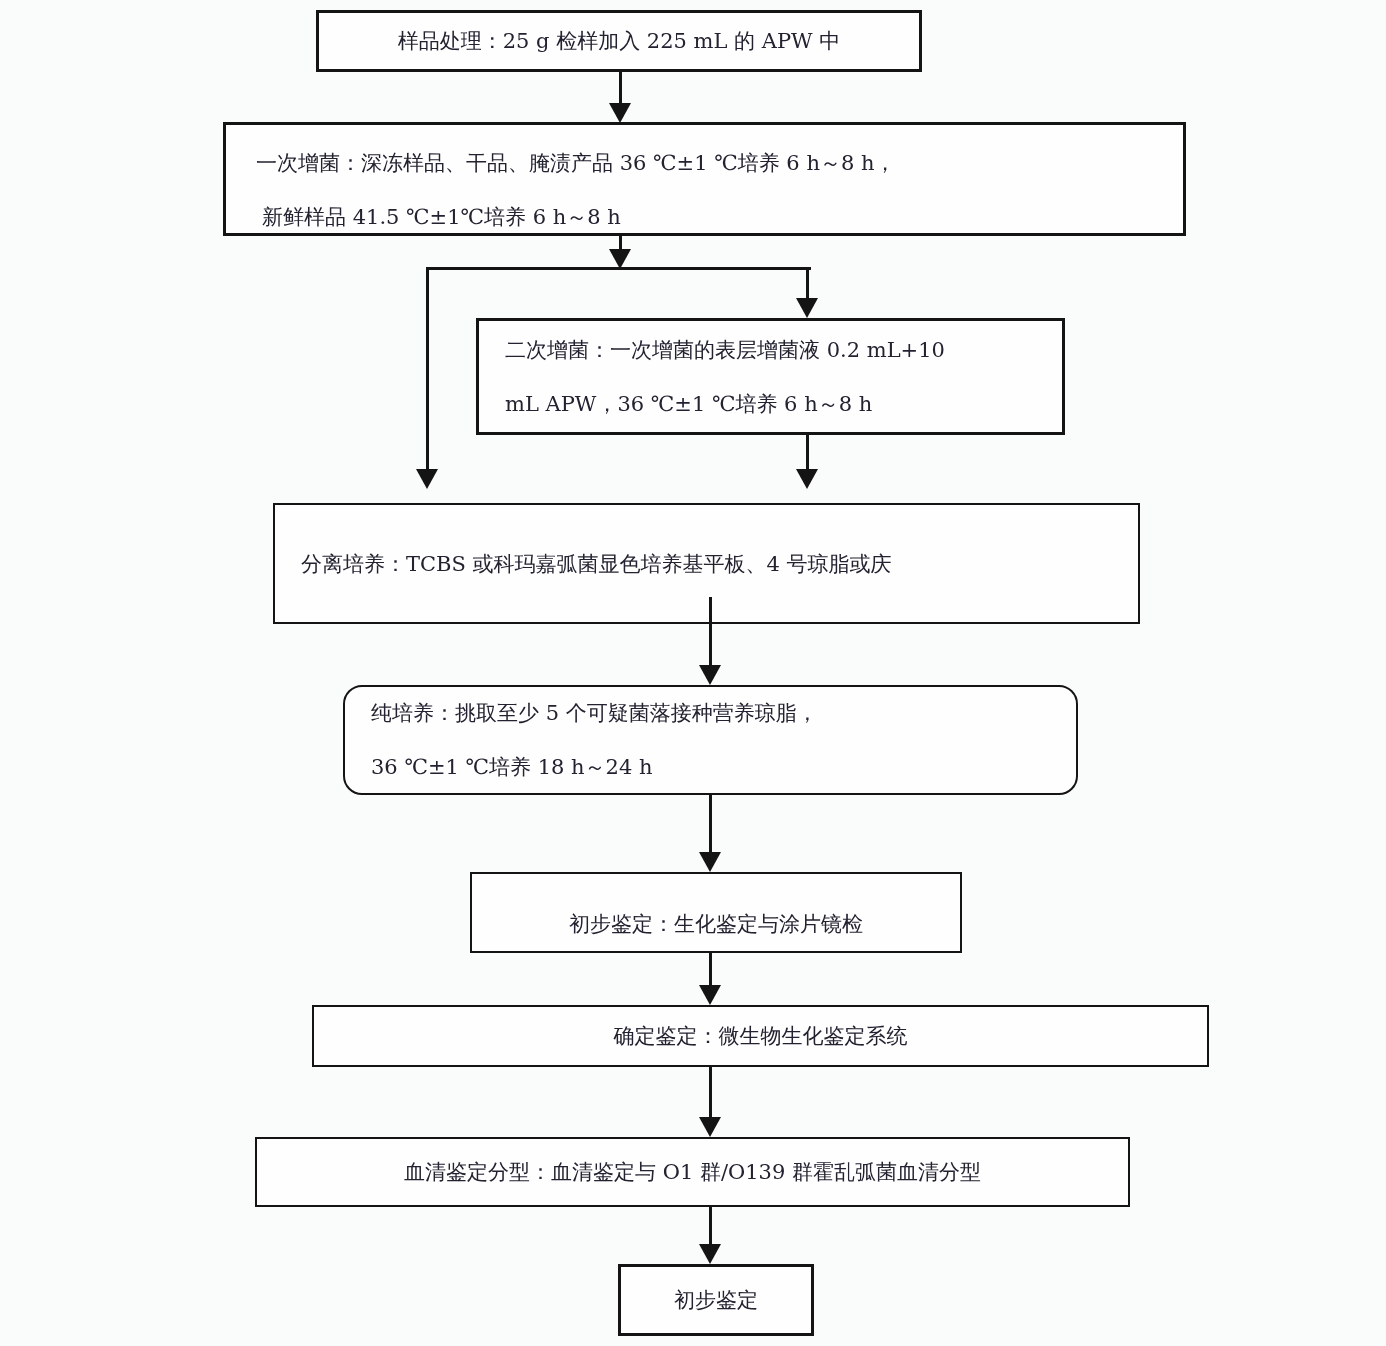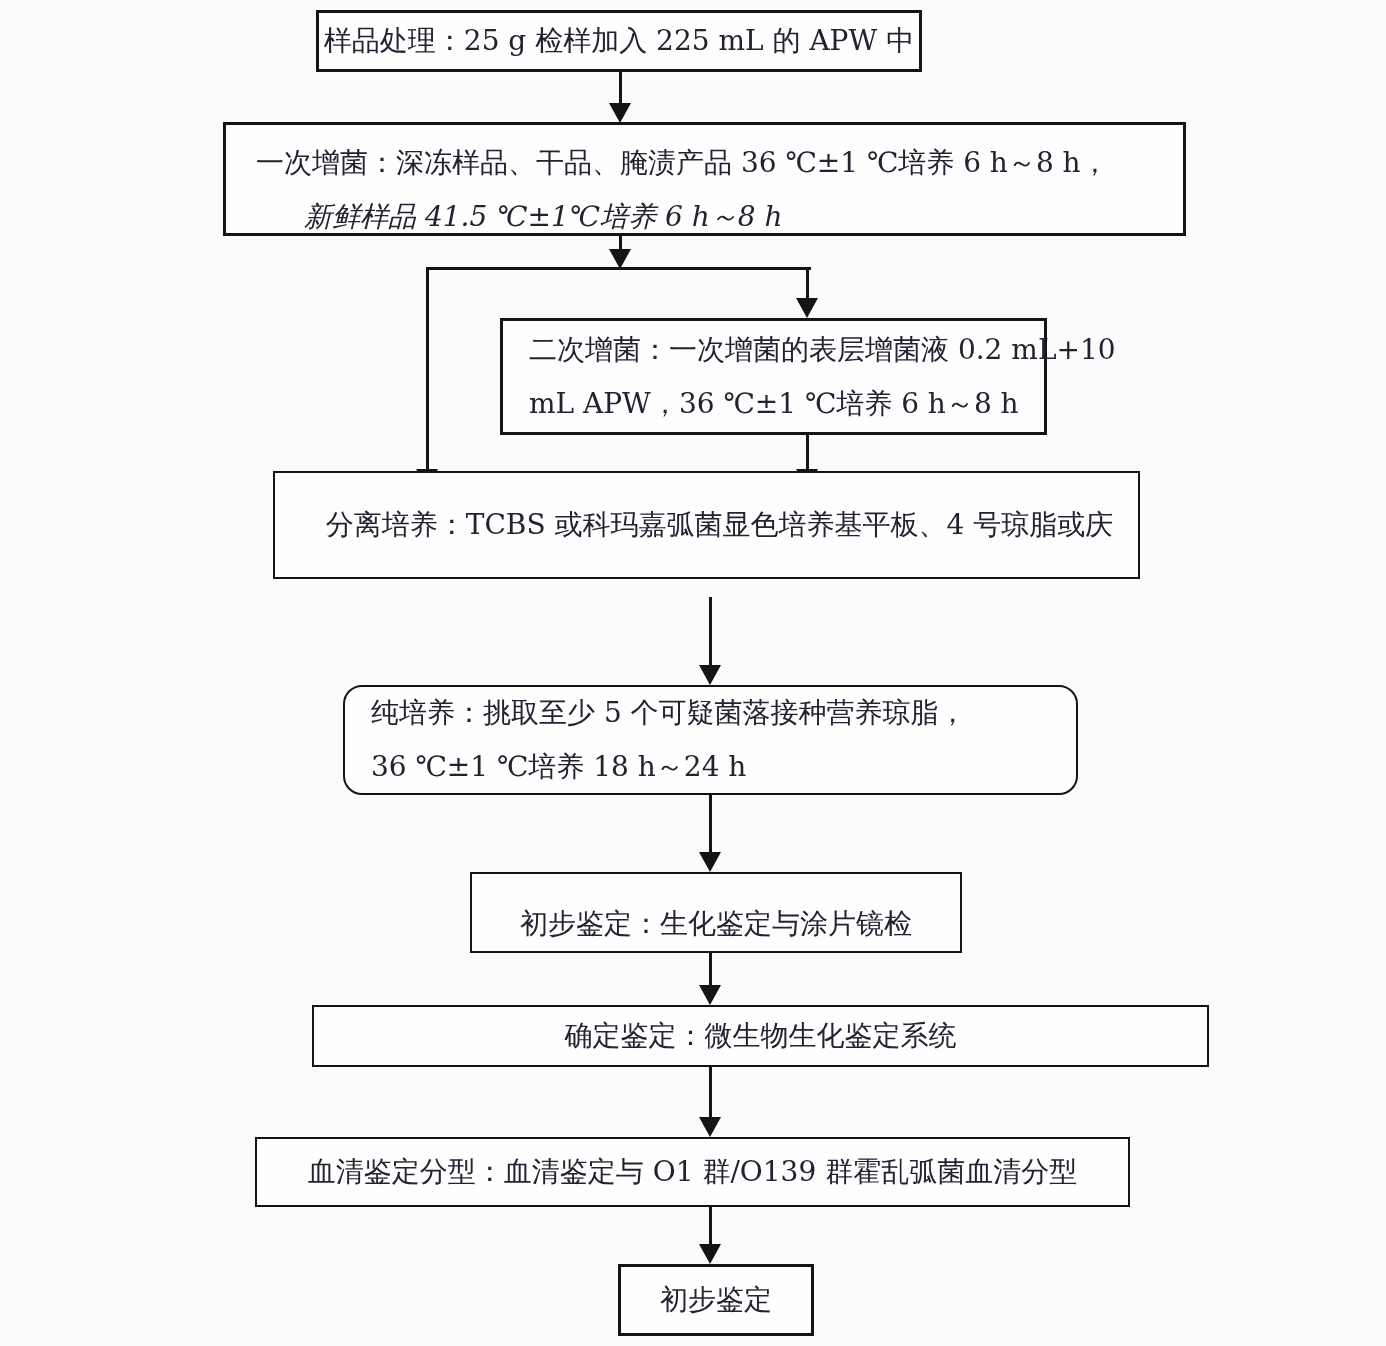--- a/index.html
+++ b/index.html
@@ -17,30 +17,30 @@
   }
   .box {
     position: absolute;
     background: #fefefe;
     border: 2px solid #141414;
     box-sizing: border-box;
     display: flex;
     flex-direction: column;
     justify-content: center;
     color: #222230;
-    font-size: 28px;
+    font-size: 21px;
   }
   .box.bold-border { border-width: 3px; }
   .line {
     white-space: nowrap;
     line-height: 54px;
   }
   .center { text-align: center; }
   .pad    { padding-left: 26px; }
-  .pad-lg { padding-left: 78px; font-style: italic; }
+  .pad-lg { padding-left: 36px; }
   .pad-sm { padding-left: 30px; margin-top: 21px; }
   .vline {
     position: absolute;
     width: 3px;
     background: #141414;
   }
   .hline {
     position: absolute;
     height: 3px;
     background: #141414;
@@ -75,29 +75,29 @@
   <div class="arrow-down" style="left:609px; top:249px;"></div>
 
   <div class="hline" style="left:427px; top:267px; width:384px;"></div>
 
   <div class="vline" style="left:426px; top:267px; height:203px;"></div>
   <div class="arrow-down" style="left:416px; top:469px;"></div>
 
   <div class="vline" style="left:806px; top:267px; height:34px;"></div>
   <div class="arrow-down" style="left:796px; top:298px;"></div>
 
-  <div class="box bold-border" style="left:476px; top:318px; width:547px; height:117px;margin-left:24px;">
+  <div class="box bold-border" style="left:476px; top:318px; width:589px; height:117px;">
     <div class="line pad">二次增菌：一次增菌的表层增菌液 0.2 mL+10</div>
     <div class="line pad">mL APW，36 ℃±1 ℃培养 6 h～8 h</div>
   </div>
 
   <div class="vline" style="left:806px; top:435px; height:35px;"></div>
   <div class="arrow-down" style="left:796px; top:469px;"></div>
 
-  <div class="box" style="left:273px; top:471px; width:867px; height:108px;text-align:center;">
+  <div class="box" style="left:273px; top:503px; width:867px; height:121px;">
     <div class="line pad">分离培养：TCBS 或科玛嘉弧菌显色培养基平板、4 号琼脂或庆</div>
   </div>
 
   <div class="vline" style="left:709px; top:597px; height:69px;"></div>
   <div class="arrow-down" style="left:699px; top:665px;"></div>
 
   <div class="box" style="left:343px; top:685px; width:735px; height:110px;border-radius:19px;">
     <div class="line pad">纯培养：挑取至少 5 个可疑菌落接种营养琼脂，</div>
     <div class="line pad">36 ℃±1 ℃培养 18 h～24 h</div>
   </div>

